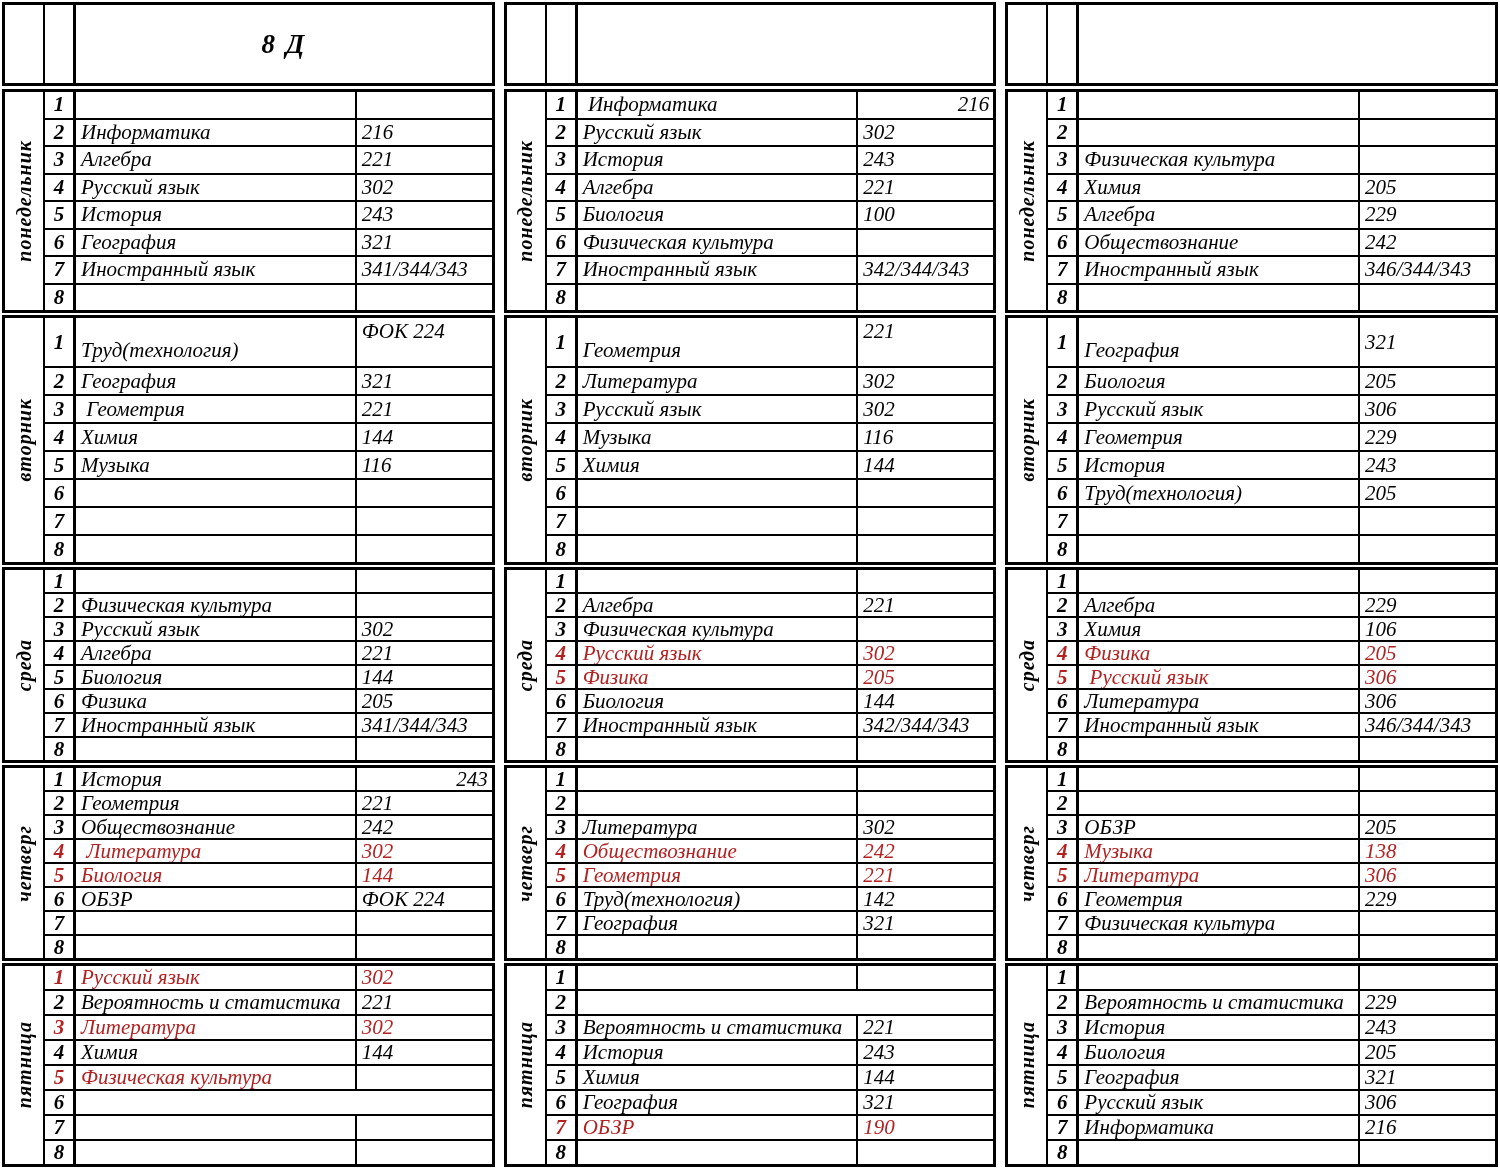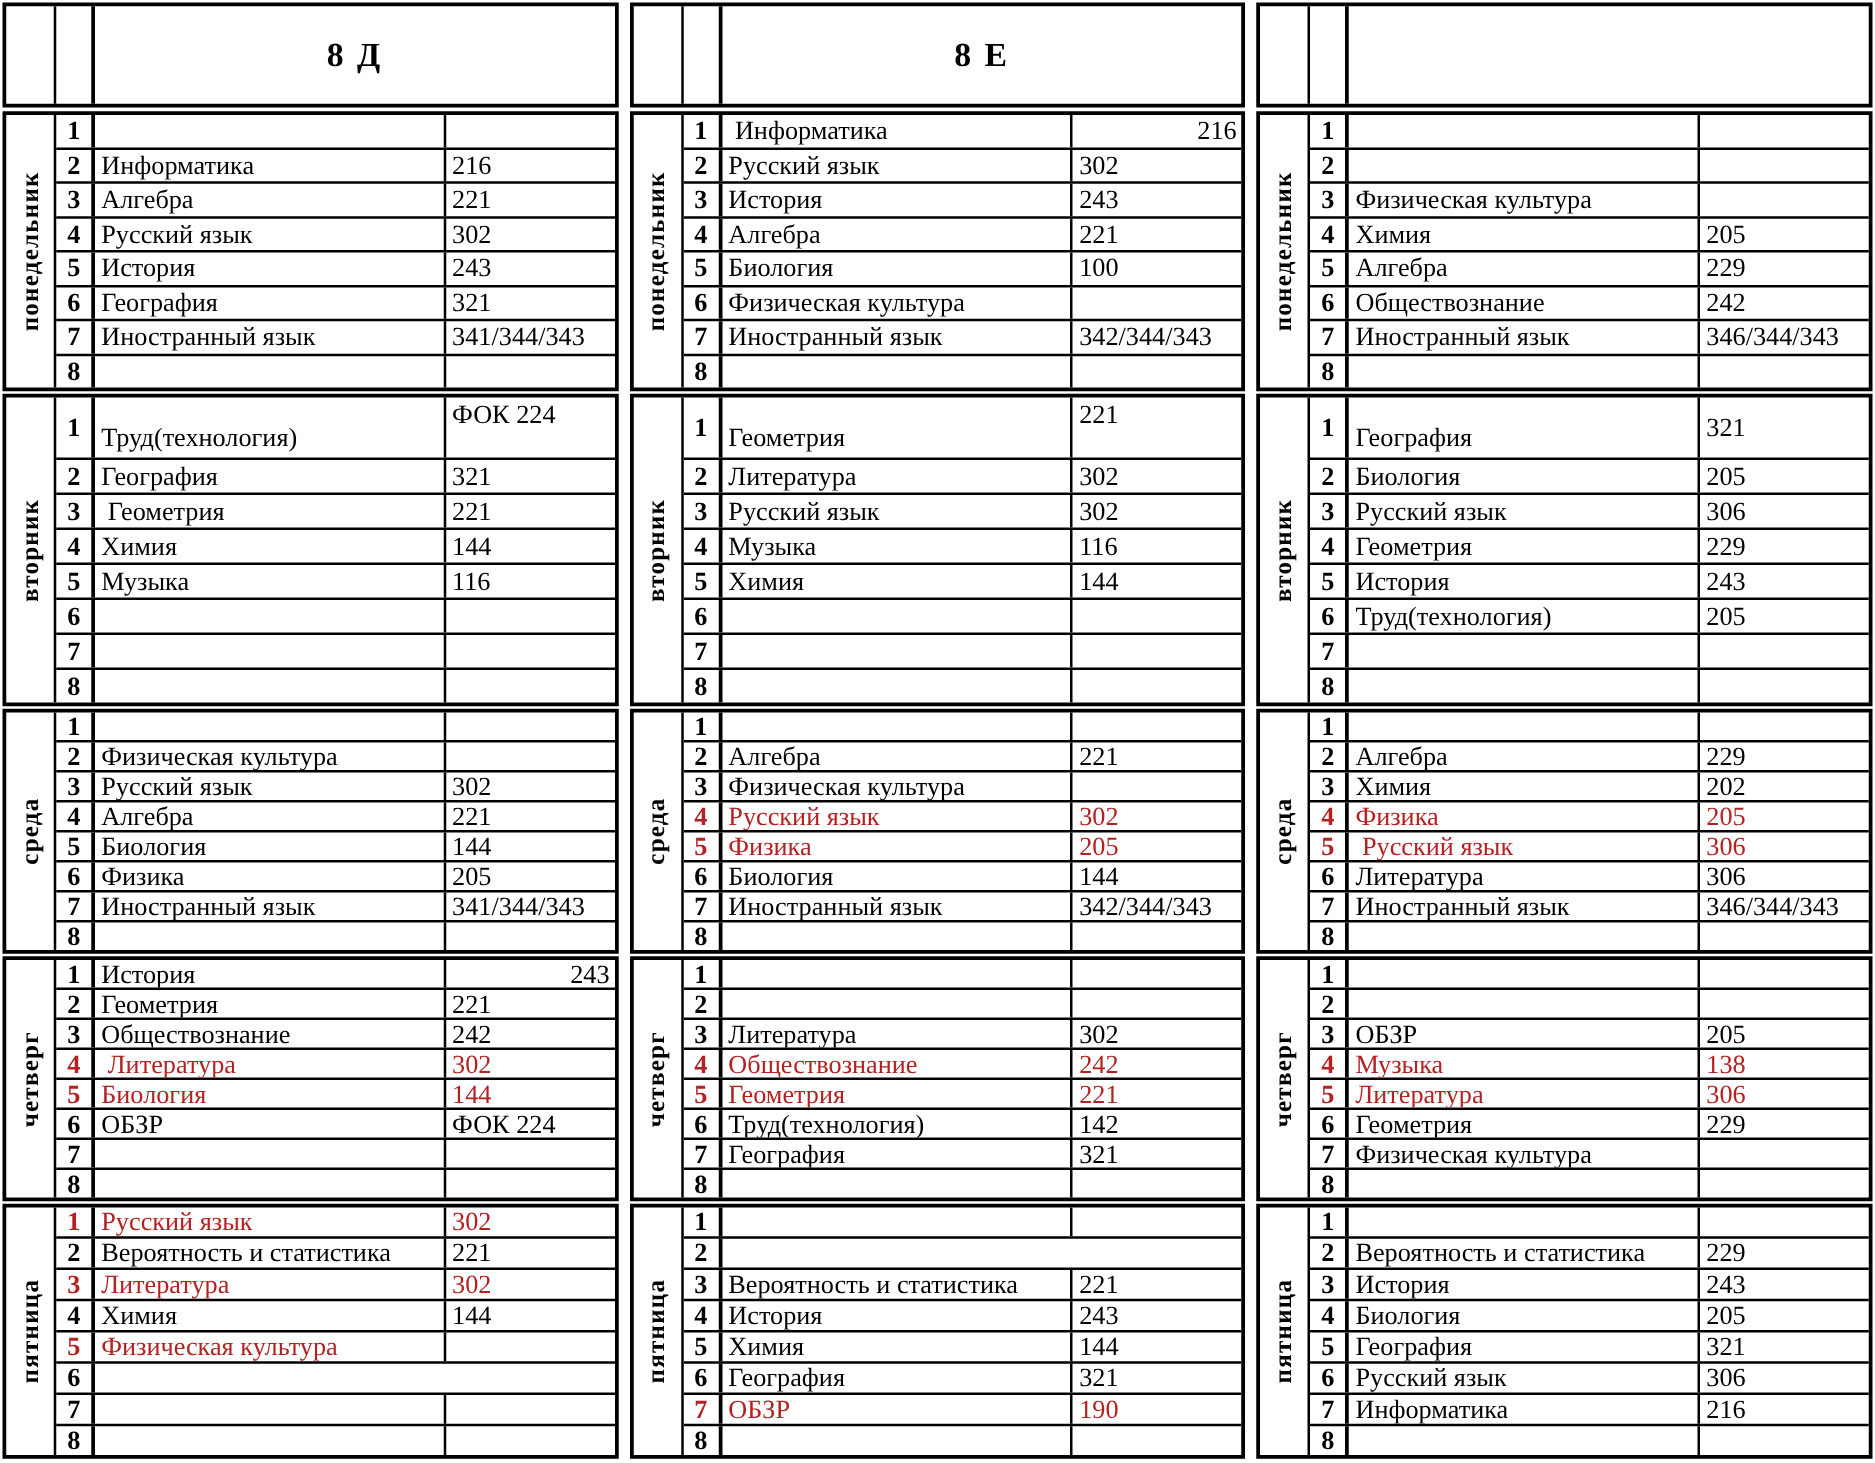--- a/index.html
+++ b/index.html
@@ -3,21 +3,21 @@
 <meta charset="utf-8">
 <style>
   * { box-sizing: border-box; }
   html, body { margin: 0; padding: 0; }
   body {
     width: 1500px; height: 1170px;
     background: #ffffff; color: #000;
     font-family: "Liberation Serif", serif;
     overflow: hidden;
   }
-  #timetable { display: flex; gap: 9px; padding: 2px; }
+  #timetable { display: flex; gap: 9px; padding: 2px; font-style: italic; }
   .group { flex: 1; display: flex; flex-direction: column; min-width: 0; }
 
   .header-row { height: 84px; display: flex; border: 3px solid #000; margin-bottom: 3px; flex: none; }
   .day-h  { width: 40px; border-right: 2px solid #000; }
   .num-h  { width: 31px; border-right: 3px solid #000; }
   .title-h { flex: 1; display: flex; align-items: center; justify-content: center;
              font-weight: bold; font-size: 27px; letter-spacing: 2px; }
 
   .day-section { display: flex; border: 3px solid #000; margin-bottom: 2px; flex: none; }
   .sec-0 { height: 224px; }
@@ -293,21 +293,20 @@
             <div class="subject"></div>
             <div class="room"></div>
           </div>
         </div>
       </div>
     </div>
     <div class="group">
       <div class="header-row">
         <div class="day-h"></div>
         <div class="num-h"></div>
-        <div class="title-h">8 Е</div>
       </div>
       <div class="day-section sec-0">
         <div class="day-label">
           <span>понедельник</span>
         </div>
         <div class="rows">
           <div class="row">
             <div class="num">1</div>
             <div class="subject"> Информатика</div>
             <div class="room right">216</div>
@@ -647,21 +646,21 @@
             <div class="room"></div>
           </div>
           <div class="row">
             <div class="num">2</div>
             <div class="subject">Алгебра</div>
             <div class="room">229</div>
           </div>
           <div class="row">
             <div class="num">3</div>
             <div class="subject">Химия</div>
-            <div class="room">202</div>
+            <div class="room">106</div>
           </div>
           <div class="row red">
             <div class="num">4</div>
             <div class="subject">Физика</div>
             <div class="room">205</div>
           </div>
           <div class="row red">
             <div class="num">5</div>
             <div class="subject"> Русский язык</div>
             <div class="room">306</div>

